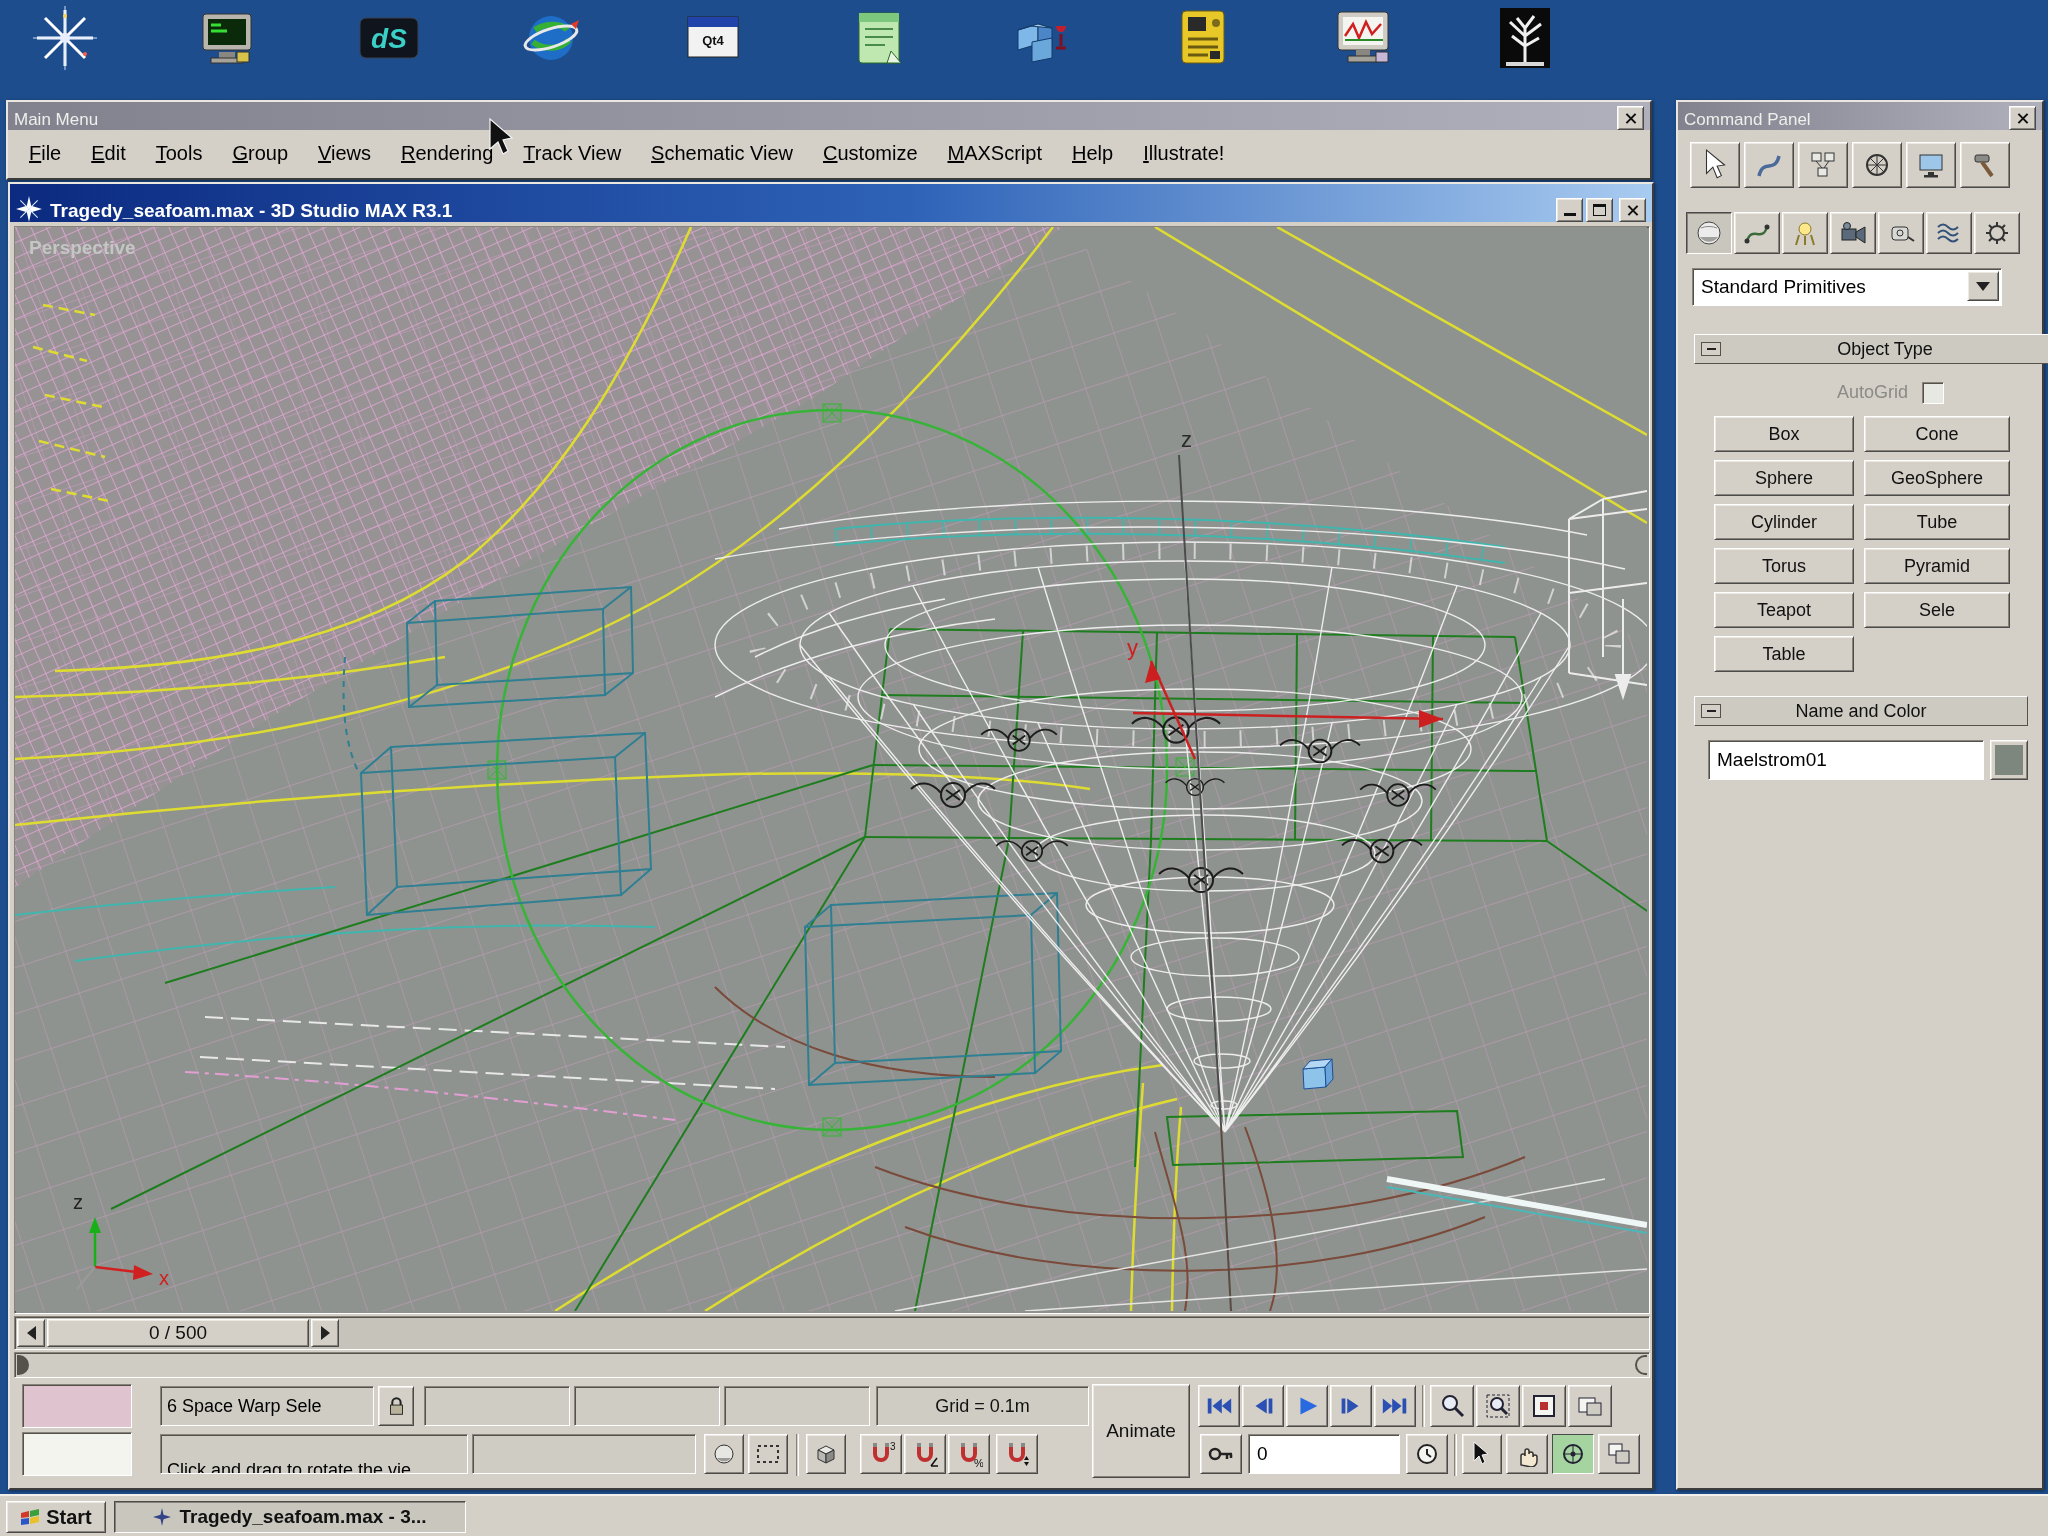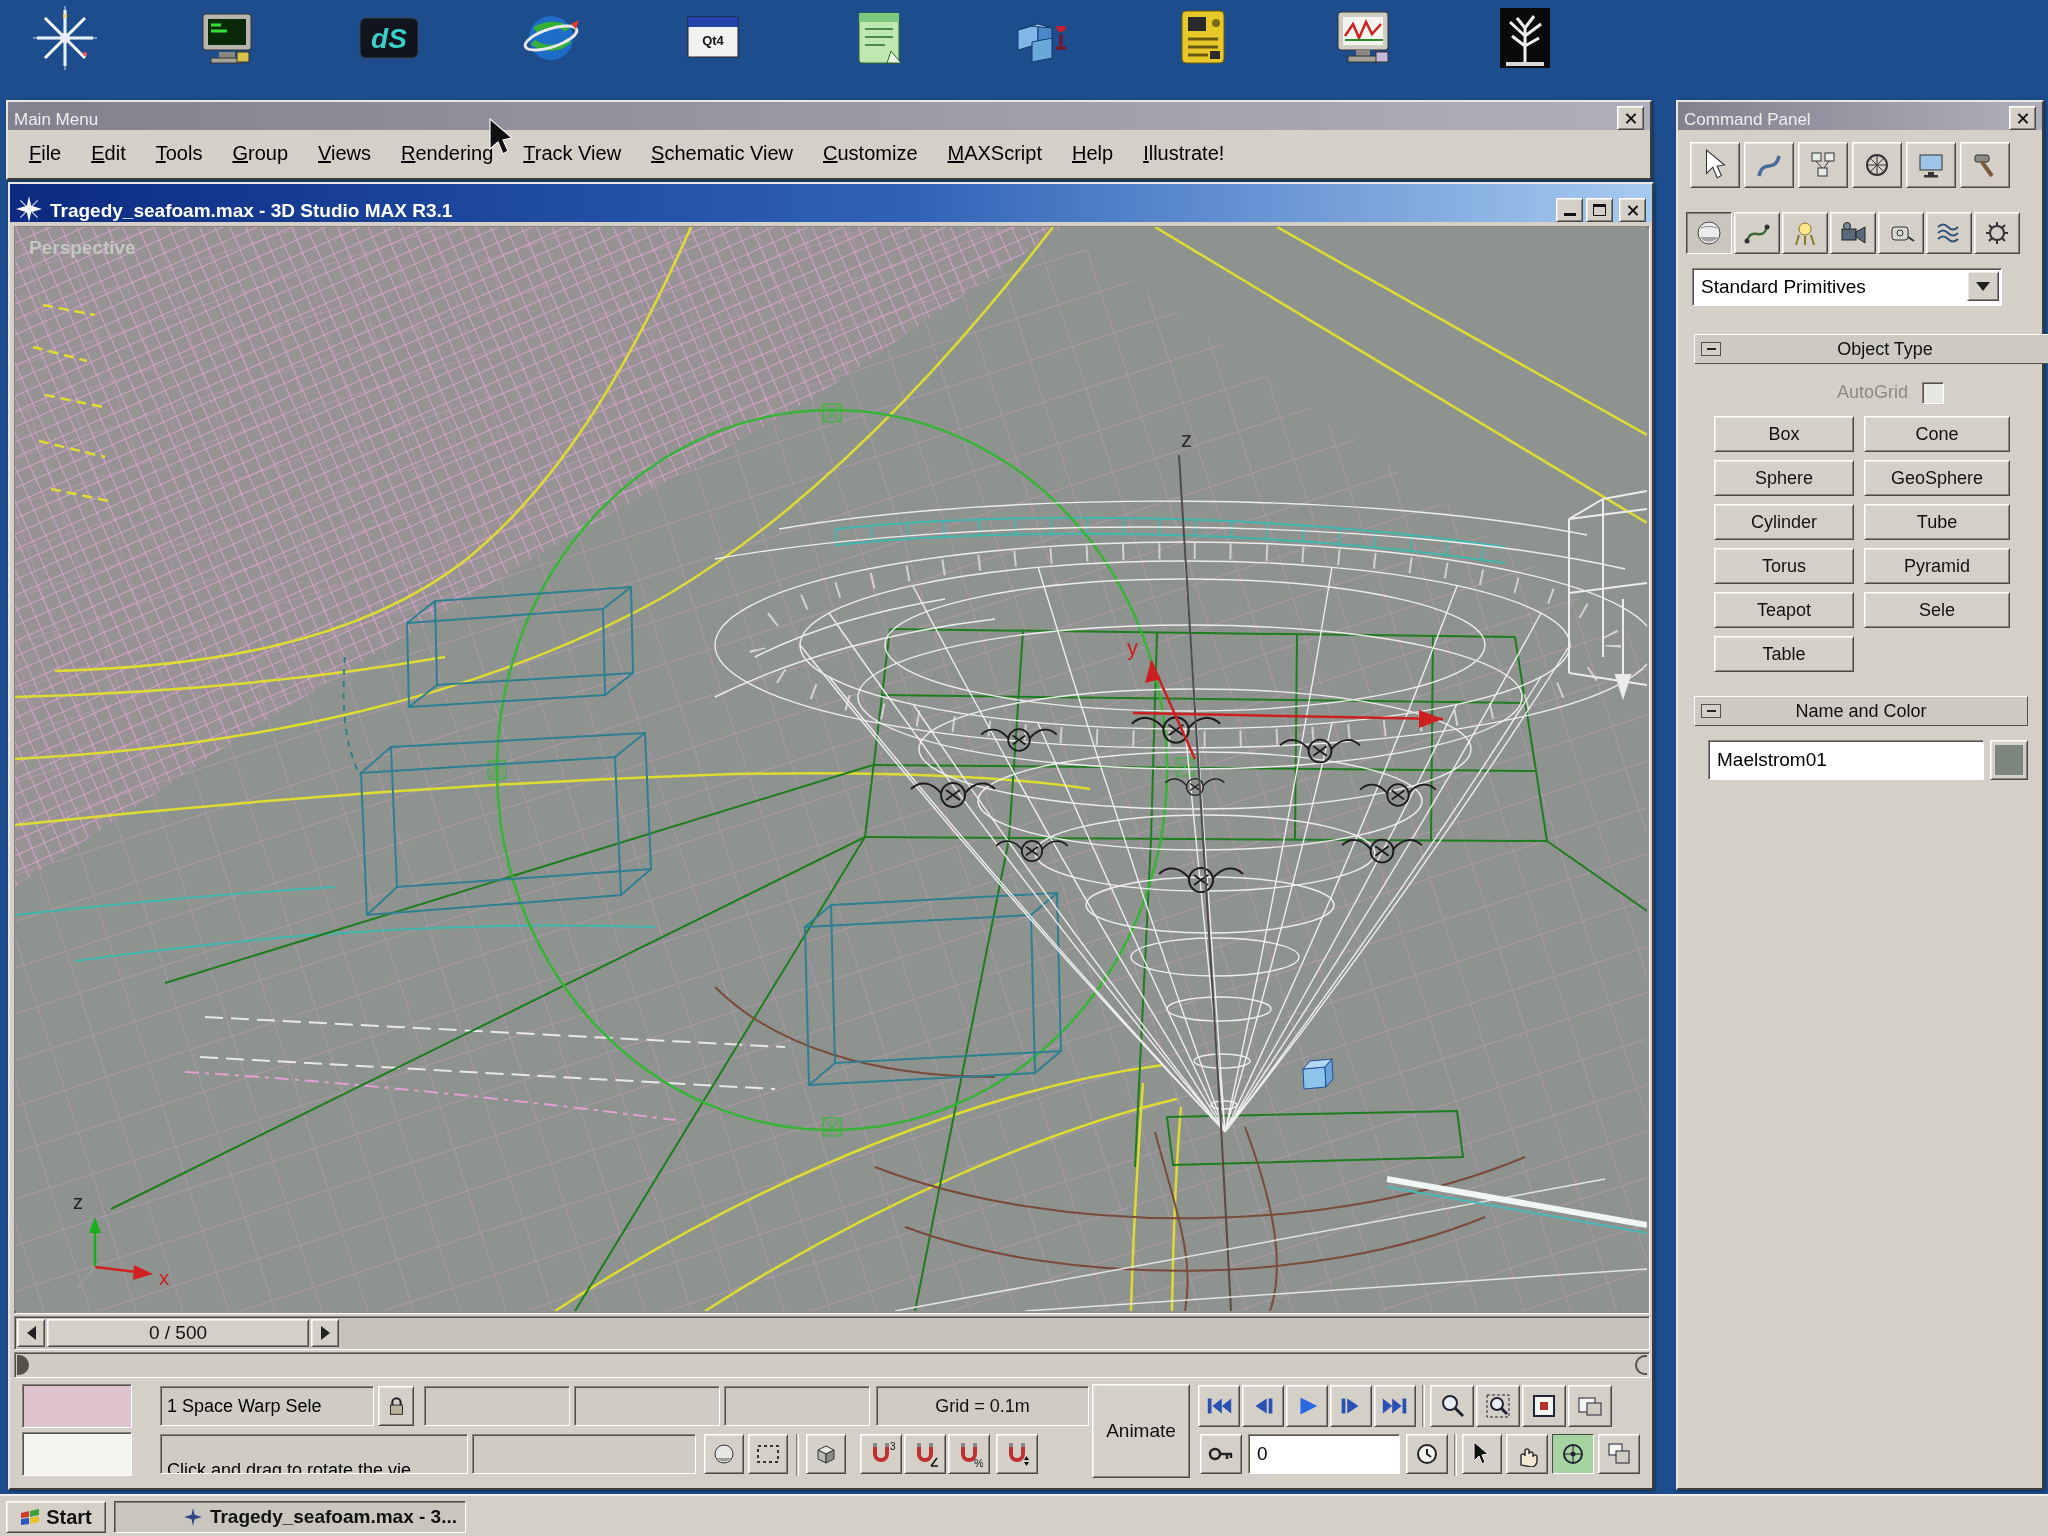--- a/index.html
+++ b/index.html
@@ -377,21 +377,21 @@
 
     <div class="abs sunken" style="left:4px;top:1168px;width:1636px;height:26px;background:#cfccc4">
       <div class="abs" style="left:2px;top:2px;width:12px;height:20px;background:#55524c;border-radius:0 10px 10px 0"></div>
       <div class="abs" style="right:2px;top:2px;width:12px;height:20px;border:2px solid #55524c;border-right:none;border-radius:10px 0 0 10px"></div>
     </div>
 
     <div class="abs" style="left:4px;top:1196px;width:1636px;height:106px">
       <div class="abs sunken" style="left:8px;top:4px;width:110px;height:44px;background:#dfc3cf"></div>
       <div class="abs sunken" style="left:8px;top:52px;width:110px;height:44px;background:#f4f4ef"></div>
 
-      <div class="abs sunken" style="left:146px;top:6px;width:214px;height:40px;font-size:18px;line-height:38px;padding:0 6px;white-space:nowrap;overflow:hidden">1 Space Warp Sele</div>
+      <div class="abs sunken" style="left:146px;top:6px;width:214px;height:40px;font-size:18px;line-height:38px;padding:0 6px;white-space:nowrap;overflow:hidden">6 Space Warp Sele</div>
       <div class="abs raised btn" style="left:364px;top:6px;width:36px;height:40px">
         <svg width="24" height="24" viewBox="0 0 26 26">
             <rect x="7" y="12" width="13" height="10" fill="#b8b29a" stroke="#222"></rect>
             <path d="M9,12 v-3 a4.5,4.5 0 0 1 9,0 v3" fill="none" stroke="#222" stroke-width="2.2"></path>
           </svg>
       </div>
       <div class="abs sunken" style="left:410px;top:6px;width:146px;height:40px"></div>
       <div class="abs sunken" style="left:560px;top:6px;width:146px;height:40px"></div>
       <div class="abs sunken" style="left:710px;top:6px;width:146px;height:40px"></div>
       <div class="abs sunken btn" style="left:862px;top:6px;width:213px;height:40px;font-size:18px">Grid = 0.1m</div>
@@ -686,21 +686,21 @@
   <div class="abs" style="left:0;top:1494px;width:2048px;height:42px;background:#d4d0c8;border-top:2px solid #f2efe8">
     <div class="abs raised btn" style="left:6px;top:5px;width:100px;height:32px;font-weight:bold;font-size:20px;gap:6px">
       <svg width="20" height="20" viewBox="0 0 20 20">
           <polygon points="1,6 9,4 9,10 1,11" fill="#d03a2a"></polygon>
           <polygon points="10,4 19,2 19,8 10,10" fill="#3aa03a"></polygon>
           <polygon points="1,12 9,11 9,17 1,18" fill="#2a56c8"></polygon>
           <polygon points="10,11 19,9 19,15 10,17" fill="#e8c02a"></polygon>
         </svg>
       <span>Start</span>
     </div>
-    <div class="abs pressed btn" style="left:114px;top:5px;width:352px;height:32px;font-weight:bold;font-size:19px;gap:8px;justify-content:flex-end;padding:0 8px;white-space:nowrap;overflow:hidden">
+    <div class="abs pressed btn" style="left:114px;top:5px;width:352px;height:32px;font-weight:bold;font-size:19px;gap:8px;justify-content:center;padding:0 8px;white-space:nowrap;overflow:hidden">
       <svg width="18" height="18" viewBox="0 0 24 24">
           <path d="M12,0 L14,9 L24,12 L14,15 L12,24 L10,15 L0,12 L10,9 Z" fill="#334488"></path>
         </svg>
       <span>Tragedy_seafoam.max - 3...</span>
     </div>
   </div>
 
 </div>
 
 </body></html>

